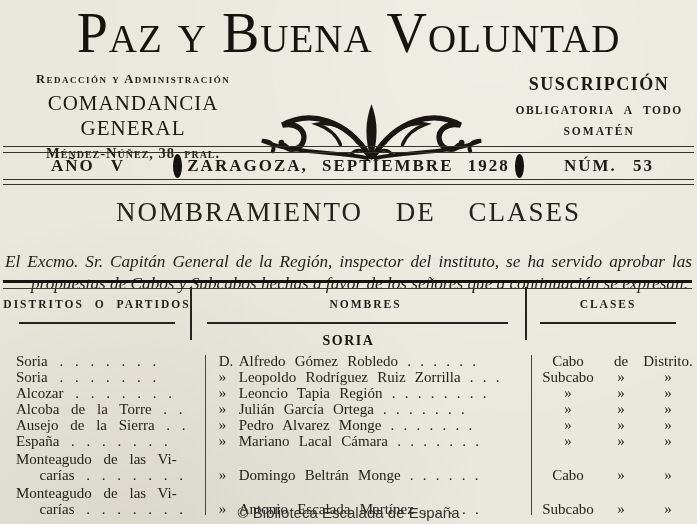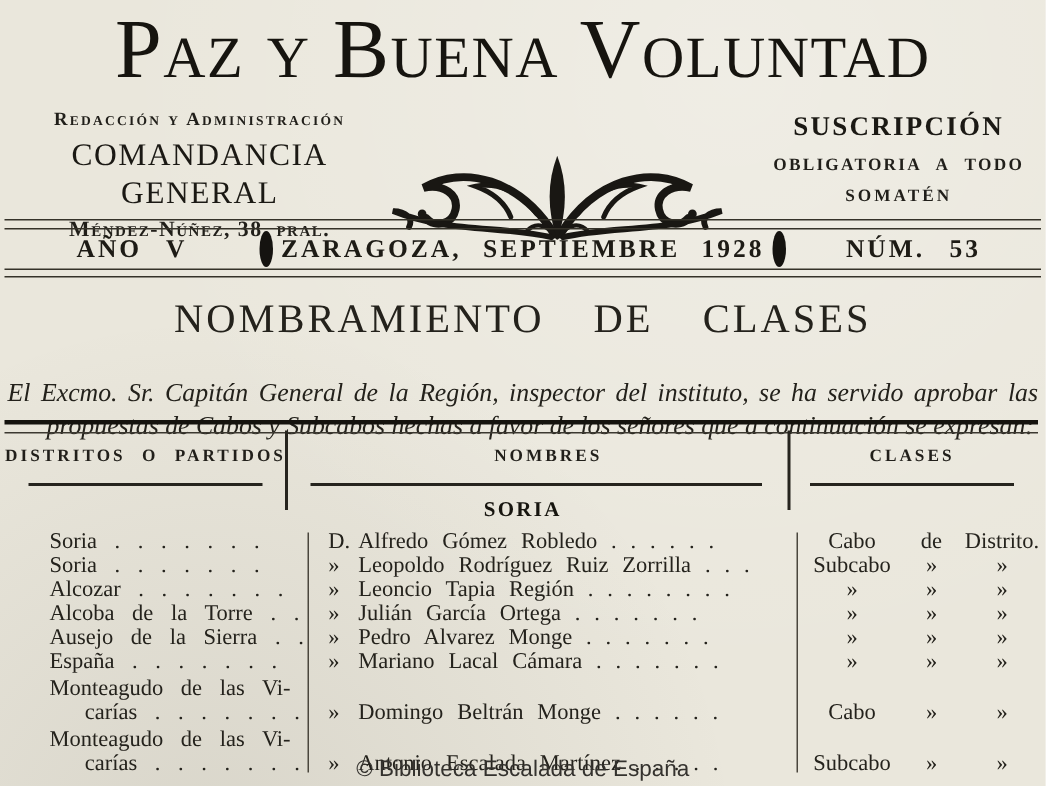--- a/index.html
+++ b/index.html
@@ -56,21 +56,21 @@
   .th1{width:188px;} .th2{flex:1;padding-left:16px;} .th3{width:168px;}
   .vdiv{position:absolute; top:0; width:2px; height:53px; background:#26241e;}
   .vdiv1{left:187px;} .vdiv2{left:522px;}
   .section-head{position:absolute; top:333px; left:0; width:100%; text-align:center;
     font-weight:bold; font-size:14px; letter-spacing:1.5px; color:#17150f;}
   .tbody{position:absolute; top:353px; left:0; right:0;}
   .bline{position:absolute; top:2px; bottom:2px; width:1.3px; background:#4a463d;}
   .bline1{left:205px;} .bline2{left:531px;}
   .row{display:flex; align-items:flex-end; font-size:15px; line-height:16px; color:#24221c;}
   .row.tall{margin-top:2px;}
-  .c1{width:205px; padding-left:33px; box-sizing:border-box; white-space:pre-wrap; word-spacing:8px;}
+  .c1{width:205px; padding-left:16px; box-sizing:border-box; white-space:pre-wrap; word-spacing:8px;}
   .c2{width:326px; padding-left:16px; box-sizing:border-box; word-spacing:5.5px; white-space:nowrap;}
   .c2 .pfx{display:inline-block; width:20px;}
   .c3{flex:1; display:flex; padding-left:8px;}
   .c3 span{display:inline-block; text-align:center;}
   .c3 .k0{width:70px;} .c3 .k1{width:36px;} .c3 .k2{width:58px;}
   
   .credit{position:absolute; bottom:3px; left:0; width:100%; text-align:center;
     font-family:"Liberation Sans","DejaVu Sans",sans-serif; font-size:15px; color:#34322e;}
 </style>
 </head>

